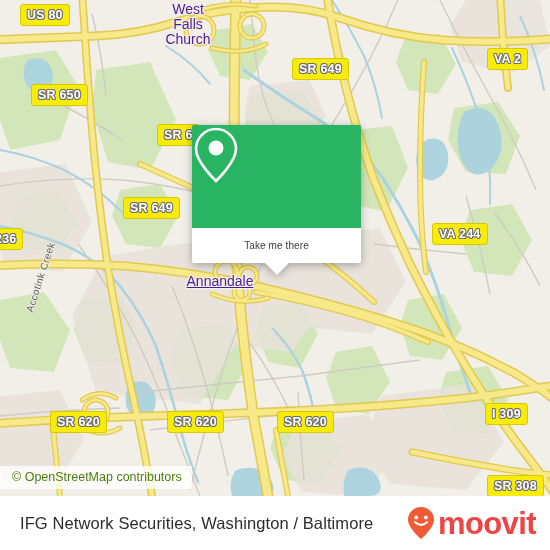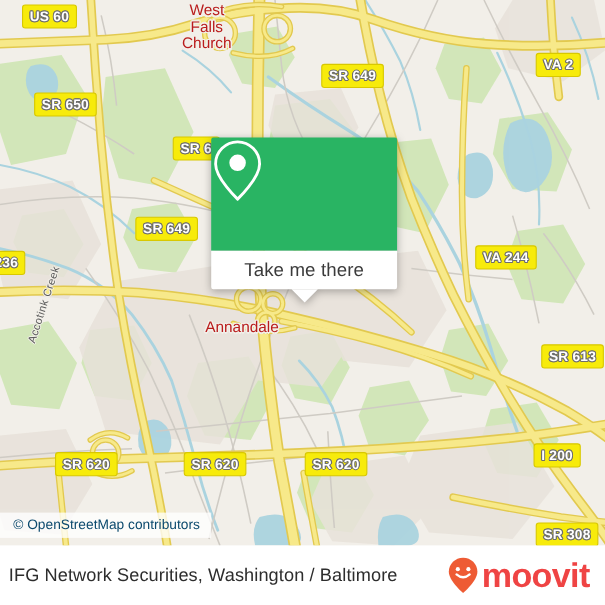--- a/index.html
+++ b/index.html
@@ -13,21 +13,21 @@
   
   #map{
     position:absolute;left:0;top:0;width:550px;height:496px;
     background:#f2efe9;overflow:hidden;
   }
   #map svg{position:absolute;left:0;top:0;}
 
   
   .place-label{
     position:absolute;
-    color:#b91c1c;
+    color:#4c1d95;
     font-weight:400;
     text-align:center;
     line-height:1.08;
     text-shadow:
       1.4px 0 #f2efe9,-1.4px 0 #f2efe9,0 1.4px #f2efe9,0 -1.4px #f2efe9,
       1px 1px #f2efe9,-1px 1px #f2efe9,1px -1px #f2efe9,-1px -1px #f2efe9;
     white-space:pre;
     pointer-events:none;
   }
   .creek-label{
@@ -71,46 +71,46 @@
     background:#29b463;
     border-radius:2px 2px 0 0;
     display:flex;align-items:center;justify-content:center;
   }
   #popup-body{
     height:35px;background:#ffffff;
     border-radius:0 0 2px 2px;
     display:flex;align-items:center;justify-content:center;
   }
   #popup-label{
-    color:#3b3b3b;font-size:17px;letter-spacing:.1px;
+    color:#3b3b3b;font-size:10px;letter-spacing:.1px;
   }
   #popup-tail{
     position:absolute;left:50%;top:138px;
     margin-left:-12px;width:0;height:0;
     border-left:12px solid transparent;
     border-right:12px solid transparent;
     border-top:12px solid #ffffff;
   }
 
   
   #attrib{
     position:absolute;left:0;top:466px;
     padding:4px 10px 5px 12px;
     background:rgba(255,255,255,.78);
-    color:#0c4a6e;font-size:12.5px;
+    color:#4d7c0f;font-size:12.5px;
     white-space:nowrap;
   }
 
   
   #footer{
     position:absolute;left:0;top:496px;width:550px;height:54px;
     background:#ffffff;
     display:flex;align-items:center;
     box-sizing:border-box;
-    padding:0 14px 0 8px;
+    padding:0 14px 0 20px;
   }
   #footer-title{
     color:#2d2d2d;font-size:16.5px;letter-spacing:.1px;white-space:nowrap;
     flex:1 1 auto;
   }
   #brand{display:flex;align-items:center;gap:1px;flex:0 0 auto;}
   #brand-word{
     color:#ef4444;font-size:31px;font-weight:bold;letter-spacing:-.6px;
     line-height:1;margin-left:1px;
   }
@@ -252,37 +252,36 @@
         <path d="M206 256 Q236 248 258 258"></path>
         <path d="M212 294 Q240 306 268 298"></path>
         <path d="M82 400 Q98 388 116 398"></path>
         <path d="M84 428 Q102 438 120 428"></path>
       </g>
     </svg>
 
     <div class="place-label" style="left:150px;top:2px;width:76px;font-size:14px;">West
 Falls
 Church</div>
-    <div class="place-label" style="left:174px;top:290px;width:92px;font-size:14px;">Annandale</div>
+    <div class="place-label" style="left:174px;top:274px;width:92px;font-size:14px;text-decoration:underline;">Annandale</div>
 
     <div class="creek-label" style="left:24px;top:310px;transform:rotate(-72deg);transform-origin:left top;">Accotink Creek</div>
 
-    <div class="shield" style="left:20px;top:4px;">US 60</div>
+    <div class="shield" style="left:20px;top:4px;">US 80</div>
     <div class="shield" style="left:31px;top:84px;">SR 650</div>
     <div class="shield" style="left:292px;top:58px;">SR 649</div>
     <div class="shield" style="left:487px;top:48px;">VA 2</div>
     <div class="shield" style="left:157px;top:124px;">SR 6</div>
     <div class="shield" style="left:123px;top:197px;">SR 649</div>
     <div class="shield" style="left:-12px;top:228px;">236</div>
     <div class="shield" style="left:432px;top:223px;">VA 244</div>
-    <div class="shield" style="left:492px;top:313px;">SR 613</div>
     <div class="shield" style="left:50px;top:411px;">SR 620</div>
     <div class="shield" style="left:167px;top:411px;">SR 620</div>
     <div class="shield" style="left:277px;top:411px;">SR 620</div>
-    <div class="shield" style="left:485px;top:403px;">I 200</div>
+    <div class="shield" style="left:485px;top:403px;">I 309</div>
     <div class="shield" style="left:487px;top:475px;">SR 308</div>
 
     <div id="popup">
       <div id="popup-head">
         <svg width="48" height="60" viewBox="0 0 48 60">
           <path d="M24 4 C13 4 4 13 4 24 C4 37 24 56 24 56 C24 56 44 37 44 24 C44 13 35 4 24 4 Z" fill="none" stroke="#ffffff" stroke-width="2.6"></path>
           <circle cx="24" cy="23" r="7.5" fill="#ffffff"></circle>
         </svg>
       </div>
       <div id="popup-body">

